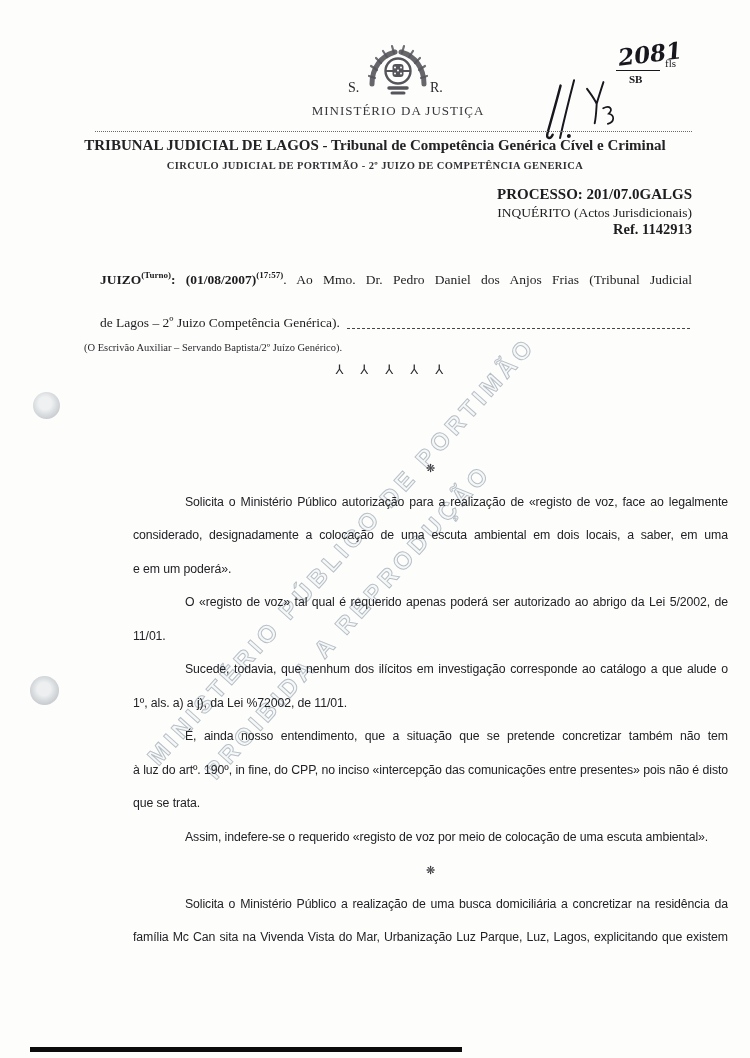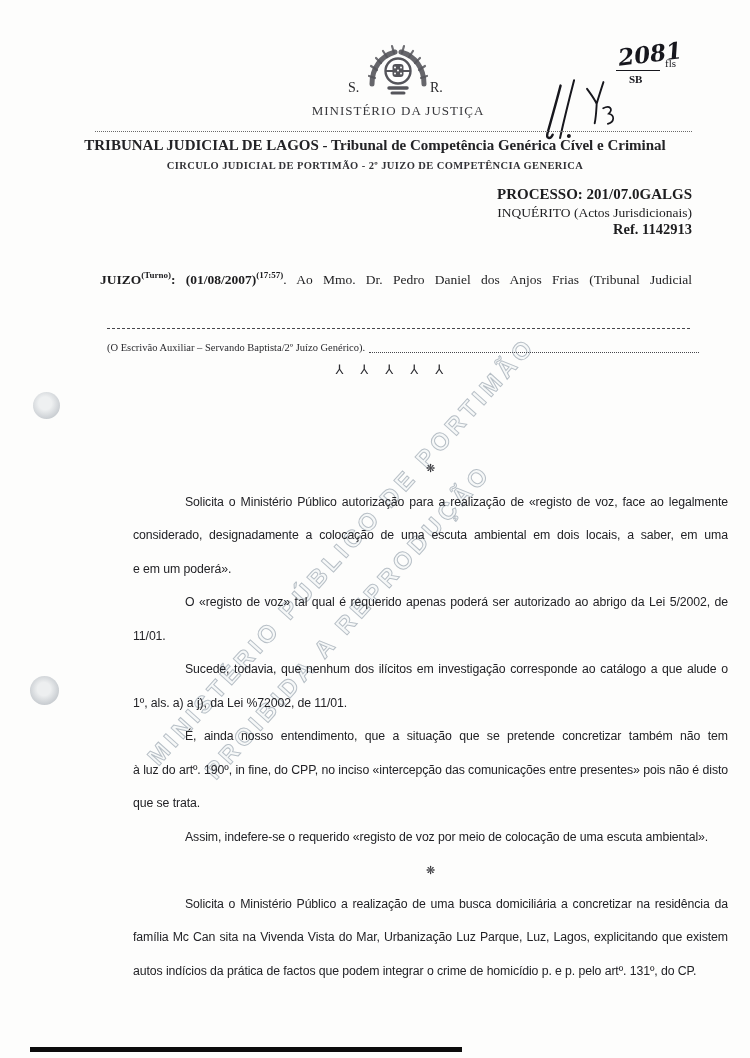--- a/index.html
+++ b/index.html
@@ -34,22 +34,22 @@
   .process-line2{font-size:13.5px;}
   .process-line3{font-weight:700;font-size:14.5px;}
   
   .conc{position:absolute;left:100px;top:254px;width:592px;font-size:13.5px;}
   .conc-l1{line-height:43px;text-align:justify;text-align-last:justify;white-space:nowrap;}
   .conc-l2{display:flex;align-items:flex-end;height:43px;}
   .conc-l2 span{line-height:43px;white-space:nowrap;}
   .b{font-weight:700;}
   .sup{vertical-align:super;font-size:9px;font-weight:700;}
   .dash-leader{flex:1;border-bottom:1.6px dashed #46464b;margin:0 2px 15px 7px;}
-  .clerk{position:absolute;left:107px;top:340px;width:592px;display:flex;align-items:flex-end;
-         font-size:10.5px;color:#2a2a2e;}
+  .clerk{position:absolute;left:84px;top:340px;width:592px;display:flex;align-items:flex-start;
+         font-size:10.5px;color:#2a2a2e;flex-direction:column;}
   .clerk span{white-space:nowrap;line-height:16px;}
   .dot-leader{flex:1;border-bottom:1.5px dotted #46464b;margin:0 0 3px 4px;}
   
   .stars-row{position:absolute;left:103px;top:362px;width:590px;text-align:center;
              font-family:"DejaVu Sans",sans-serif;font-size:13px;letter-spacing:17px;color:#2e2e33;}
   
   .body-text{position:absolute;left:133px;top:452px;width:595px;
              font-family:"Liberation Sans",sans-serif;font-size:12.3px;color:#232327;
              letter-spacing:-0.1px;}
   .bl{line-height:33.5px;white-space:nowrap;}
@@ -120,20 +120,21 @@
 
     <div class="process-block">
       <div class="process-line1">PROCESSO: 201/07.0GALGS</div>
       <div class="process-line2">INQUÉRITO (Actos Jurisdicionais)</div>
       <div class="process-line3">Ref. 1142913</div>
     </div>
 
     <div class="conc">
       <div class="conc-l1"><span class="b">JUIZO</span><span class="sup">(Turno)</span><span class="b">: </span><span class="b">(01/08/2007)</span><span class="sup">(17:57)</span><span>. Ao Mmo. Dr. Pedro Daniel dos Anjos Frias (Tribunal Judicial</span></div>
       <div class="conc-l2">
+          <span>de Lagos – 2º Juizo Competência Genérica). </span>
           <i class="dash-leader"></i>
         </div>
     </div>
 
     <div class="clerk">
       <span>(O Escrivão Auxiliar – Servando Baptista/2º Juízo Genérico). </span>
       <i class="dot-leader"></i>
     </div>
 
     <div class="stars-row">⅄⅄⅄⅄⅄</div>
@@ -154,20 +155,19 @@
       <div class="bl jl ind">É, ainda nosso entendimento, que a situação que se pretende concretizar também não tem cabimento</div>
       <div class="bl jl">à luz do artº. 190º, in fine, do CPP, no inciso «intercepção das comunicações entre presentes» pois não é disto</div>
       <div class="bl">que se trata.</div>
 
       <div class="bl ind">Assim, indefere-se o requerido «registo de voz por meio de colocação de uma escuta ambiental».</div>
 
       <div class="starline">❋</div>
 
       <div class="bl jl ind">Solicita o Ministério Público a realização de uma busca domiciliária a concretizar na residência da</div>
       <div class="bl jl">família Mc Can sita na Vivenda Vista do Mar, Urbanização Luz Parque, Luz, Lagos, explicitando que existem nos</div>
-      <div class="bl">autos indícios da prática de factos que podem integrar o crime de homicídio p. e p. pelo artº. 131º, do CP.</div>
     </div>
 
     <div class="hole1"></div>
     <div class="hole2"></div>
     <div class="bottom-bar"></div>
   </div>
 </div>
 
 </body></html>

